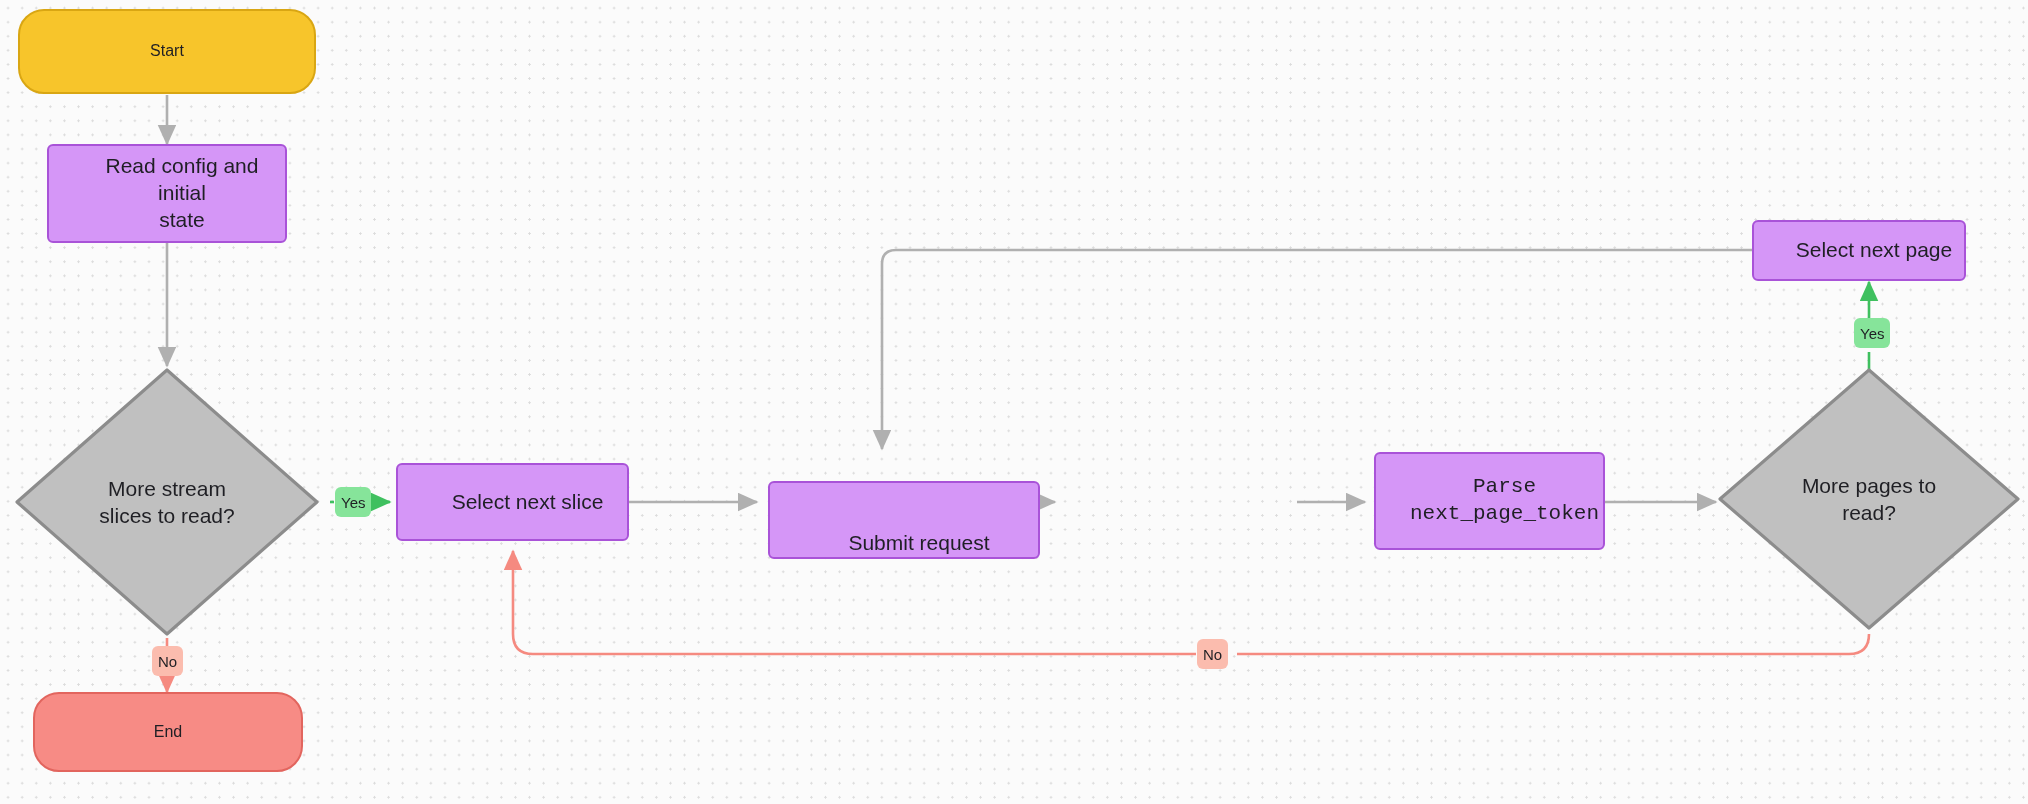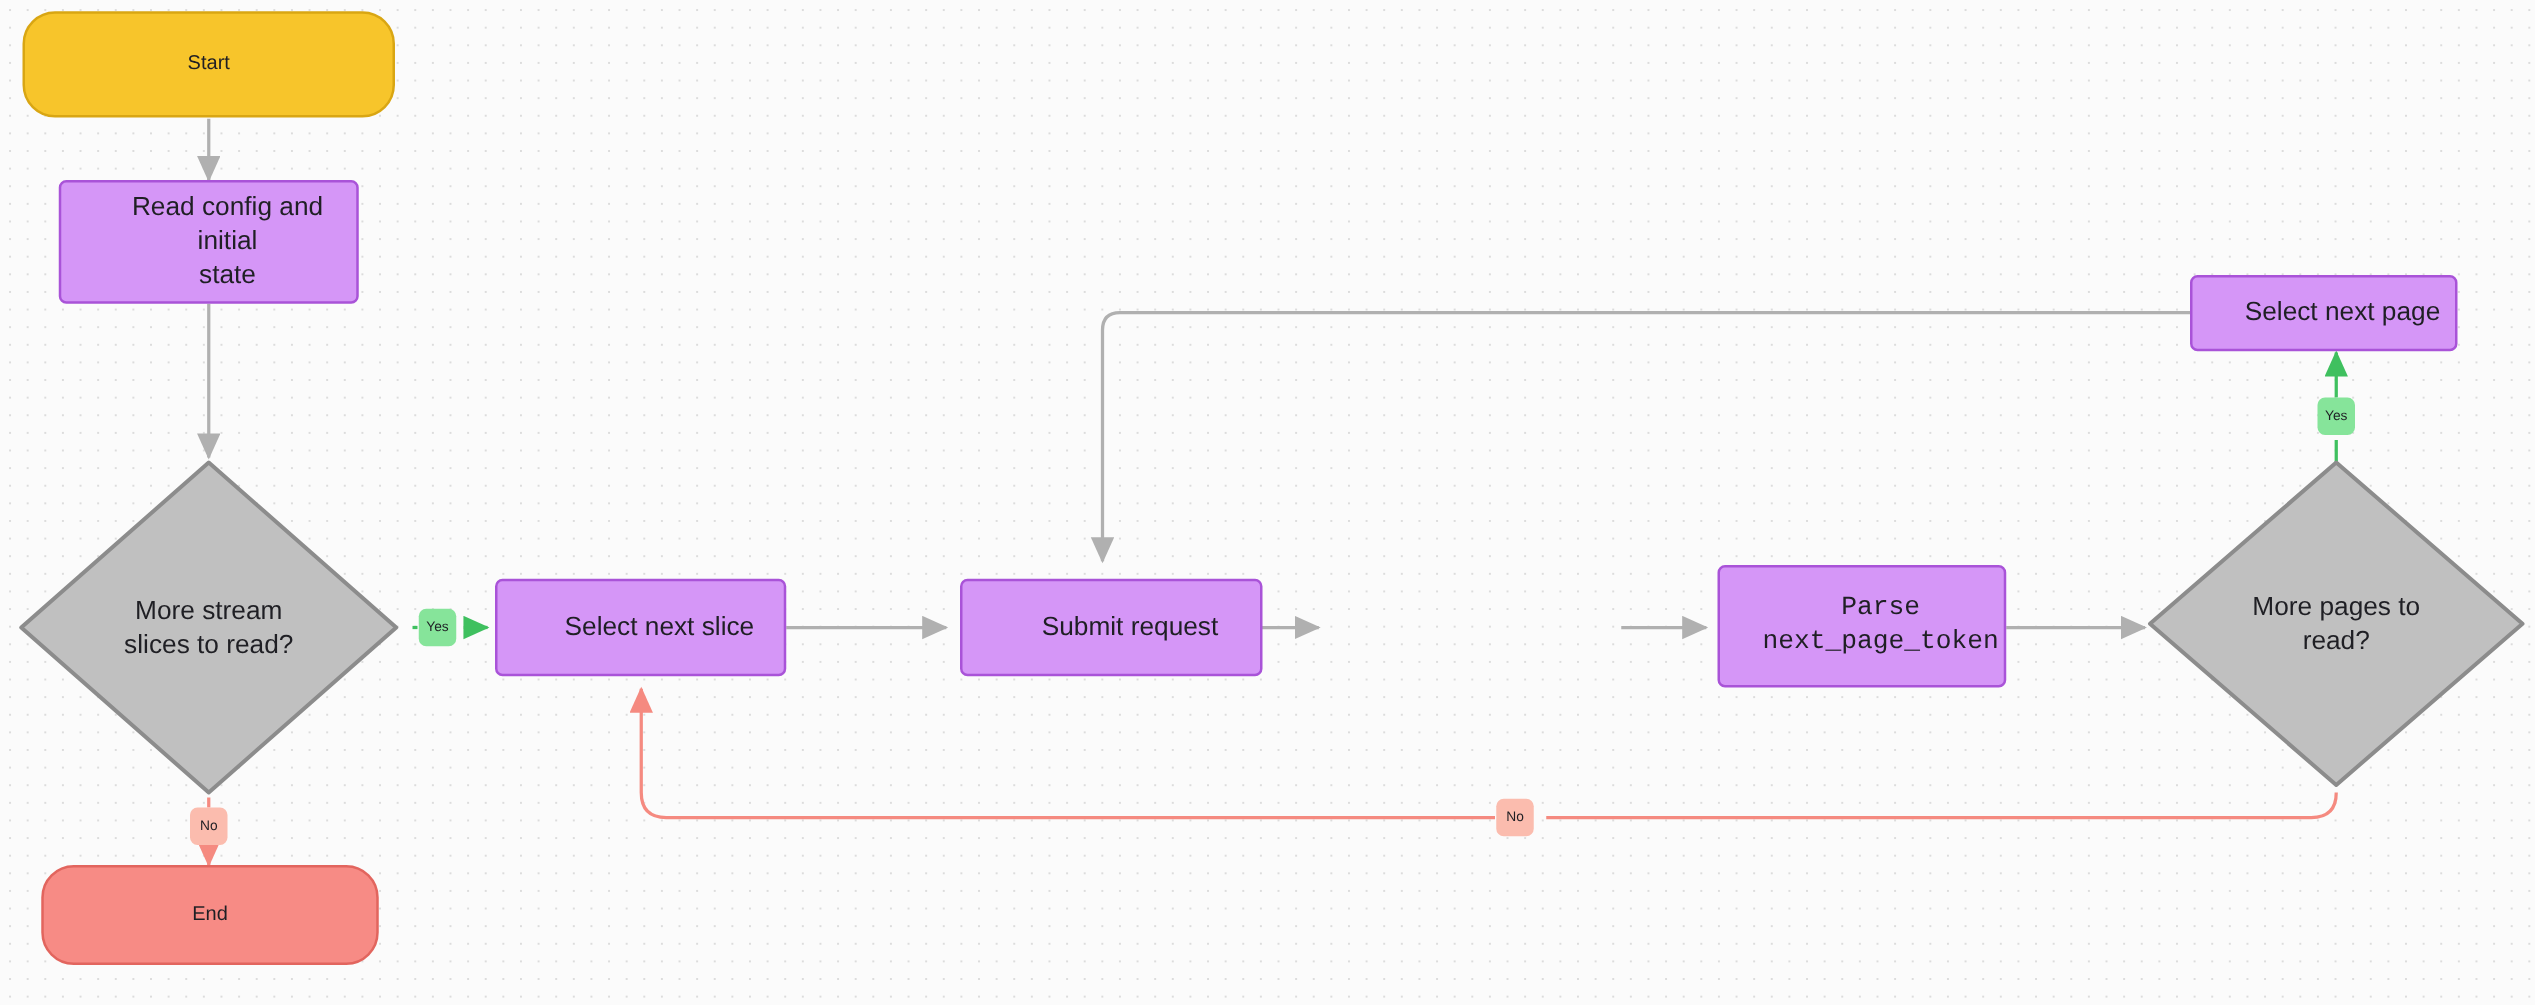--- a/index.html
+++ b/index.html
@@ -82,21 +82,21 @@
     color: #1f1f24;
     line-height: 1.3;
     white-space: pre-line;
   }
   .edge-label {
     position: absolute;
     box-sizing: border-box;
     display: flex;
     align-items: center;
     justify-content: center;
-    font-size: 11px;
+    font-size: 15px;
     border-radius: 6px;
     color: #1f1f24;
     padding: 0 6px;
     height: 30px;
     min-width: 30px;
   }
   .lbl-yes {
     background: #86e49a;
   }
   .lbl-no {
@@ -166,21 +166,21 @@
   </div>
 
   <div class="node node-terminal node-end" style="left:33px; top:692px; width:270px; height:80px;">
     <span>End</span>
   </div>
 
   <div class="node node-process node-process-purple" style="left:396px; top:463px; width:233px; height:78px;">
     <span>Select next slice</span>
   </div>
 
-  <div class="node node-process node-process-purple" style="left:768px; top:463px; width:242px; height:78px;">
+  <div class="node node-process node-process-purple" style="left:768px; top:481px; width:272px; height:78px;align-items:flex-end;">
     <span>Submit request</span>
   </div>
 
 
   <div class="node node-process node-process-purple" style="left:1374px; top:452px; width:231px; height:98px;font-family:Liberation Mono, monospace;">
     <span>Parse
 next_page_token</span>
   </div>
 
   <div class="diamond-wrap" style="left:1716px; top:366px; width:306px; height:266px;">

